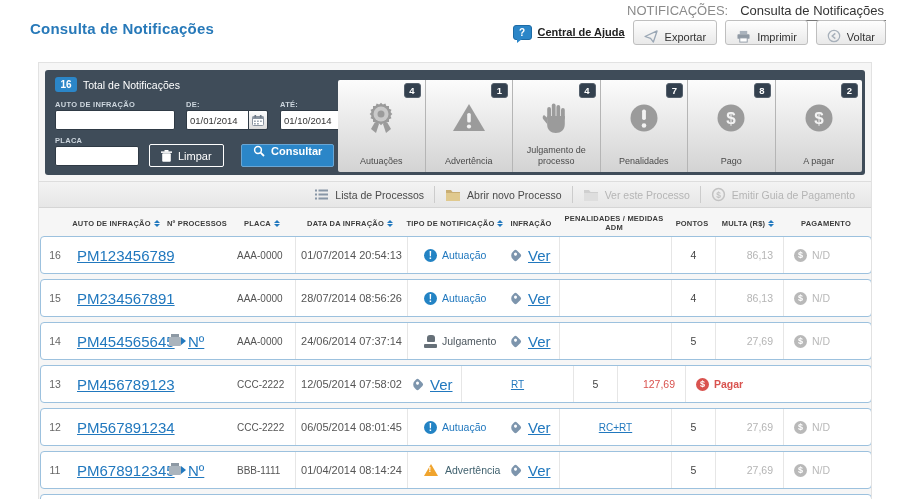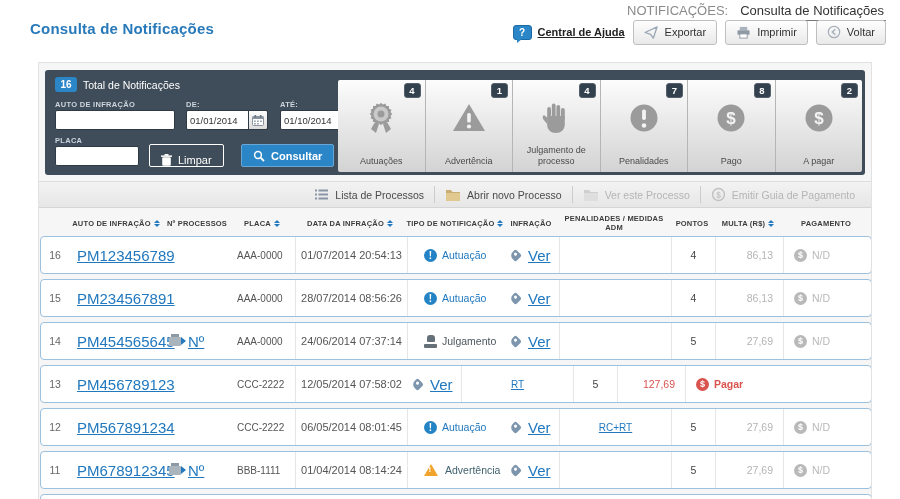--- a/index.html
+++ b/index.html
@@ -12,41 +12,41 @@
   .crumb .cur{color:#333;text-decoration:none;border-bottom:1px solid #777;padding:0 2px 2px;cursor:pointer}
 
   .page-title{position:absolute;left:30px;top:20px;font-size:15px;color:#2779b9;font-weight:700;letter-spacing:.2px}
 
   
   .actions{position:absolute;top:19px;right:14px;display:flex;align-items:center;gap:8px;height:26px}
   .help{display:flex;align-items:center;gap:6px;font-size:11px;color:#222;font-weight:700;cursor:pointer}
   .help .ul{text-decoration:underline}
   .help-ic{width:19px;height:15px;background:#2b86c8;border:1px solid #1d6ba5;border-radius:3px;color:#fff;font-size:10px;font-weight:700;display:flex;align-items:center;justify-content:center;position:relative}
   .help-ic::after{content:"";position:absolute;left:3px;bottom:-4px;border-top:4px solid #2b86c8;border-right:5px solid transparent}
-  .btn{display:flex;align-items:center;gap:6px;height:25px;padding:8px 10px;font-size:11px;color:#333;background:linear-gradient(#fefefe,#e9e9e9);border:1px solid #bfbfbf;border-radius:3px;cursor:pointer;font-family:inherit}
+  .btn{display:flex;align-items:flex-end;gap:6px;height:25px;padding:1px 10px;font-size:11px;color:#333;background:linear-gradient(#fefefe,#e9e9e9);border:1px solid #bfbfbf;border-radius:3px;cursor:pointer;font-family:inherit}
 
   
   .panel{position:absolute;left:38px;top:62px;width:834px;height:437px;background:#f6f6f6;border:1px solid #e2e2e2;border-bottom:none;overflow:hidden}
 
   
   .fstrip{position:absolute;left:6px;top:7px;width:820px;height:105px;background:#3f4c59;border-radius:3px}
   .total{position:absolute;left:10px;top:7px;display:flex;align-items:center;gap:6px}
   .total-badge{min-width:22px;height:15px;padding:0 3px;background:#2b86c8;border-radius:3px;color:#fff;font-size:10px;font-weight:700;display:flex;align-items:center;justify-content:center}
   .total-label{color:#fff;font-size:10.5px}
   .flabel{position:absolute;color:#cdd6de;font-size:7.5px;font-weight:700;letter-spacing:.3px}
   .l-auto{left:10px;top:30px}.l-de{left:141px;top:30px}.l-ate{left:235px;top:30px}.l-placa{left:10px;top:66px}
   .fin{position:absolute;height:20px;border:1px solid #2f3a45;border-radius:2px;background:#fff;font-size:10px;padding:0 4px;font-family:inherit;color:#333}
   .in-auto{left:10px;top:40px;width:120px}
   .in-placa{left:10px;top:76px;width:84px}
   .datebox{position:absolute;top:40px;height:20px;display:flex}
   .d-de{left:141px}.d-ate{left:235px}
   .datebox input{width:62px;height:20px;border:1px solid #2f3a45;border-right:none;border-radius:2px 0 0 2px;font-size:9.5px;padding:0 3px;font-family:inherit;color:#333}
   .calbtn{width:20px;height:20px;background:linear-gradient(#fdfdfd,#dcdcdc);border:1px solid #2f3a45;border-radius:0 2px 2px 0;display:flex;align-items:center;justify-content:center;cursor:pointer}
-  .btn-clear{position:absolute;left:104px;top:74px;height:23px;padding:0 11px;display:flex;align-items:flex-end;gap:6px;background:transparent;border:1px solid #fff;border-radius:2px;color:#fff;font-size:11px;cursor:pointer;font-family:inherit}
-  .btn-search{position:absolute;left:196px;top:74px;height:23px;padding:0 11px;display:flex;align-items:center;gap:6px;background:#2b86c8;border:1px solid #6aa6d4;border-radius:2px;color:#fff;font-size:11px;font-weight:700;cursor:pointer;font-family:inherit}
+  .btn-clear{position:absolute;left:104px;top:74px;height:23px;padding:0 11px;display:flex;align-items:center;gap:6px;background:transparent;border:1px solid #fff;border-radius:2px;color:#fff;font-size:11px;cursor:pointer;font-family:inherit}
+  .btn-search{position:absolute;left:196px;top:74px;height:23px;padding:0 11px;display:flex;gap:6px;background:#2b86c8;border:1px solid #6aa6d4;border-radius:2px;color:#fff;font-size:11px;font-weight:700;cursor:pointer;font-family:inherit}
 
   
   .cards{position:absolute;right:3px;top:10px;bottom:3px;width:524px;display:flex;border-radius:2px;overflow:hidden}
   .card{flex:1;position:relative;background:linear-gradient(#fcfcfc,#d3d3d3);border-right:1px solid #b5b5b5;display:flex;align-items:center;justify-content:center;cursor:pointer}
   .card:last-child{border-right:none}
   .cicon{margin-top:-16px;display:flex}
   .card-badge{position:absolute;top:3px;right:4px;min-width:17px;height:15px;padding:0 3px;background:#33404e;border:1px solid #55606c;border-radius:3px;color:#fff;font-size:9.5px;font-weight:700;display:flex;align-items:center;justify-content:center}
   .card-label{position:absolute;left:2px;right:2px;bottom:6px;text-align:center;font-size:9px;line-height:1.15;color:#4a4a4a}
 
   

